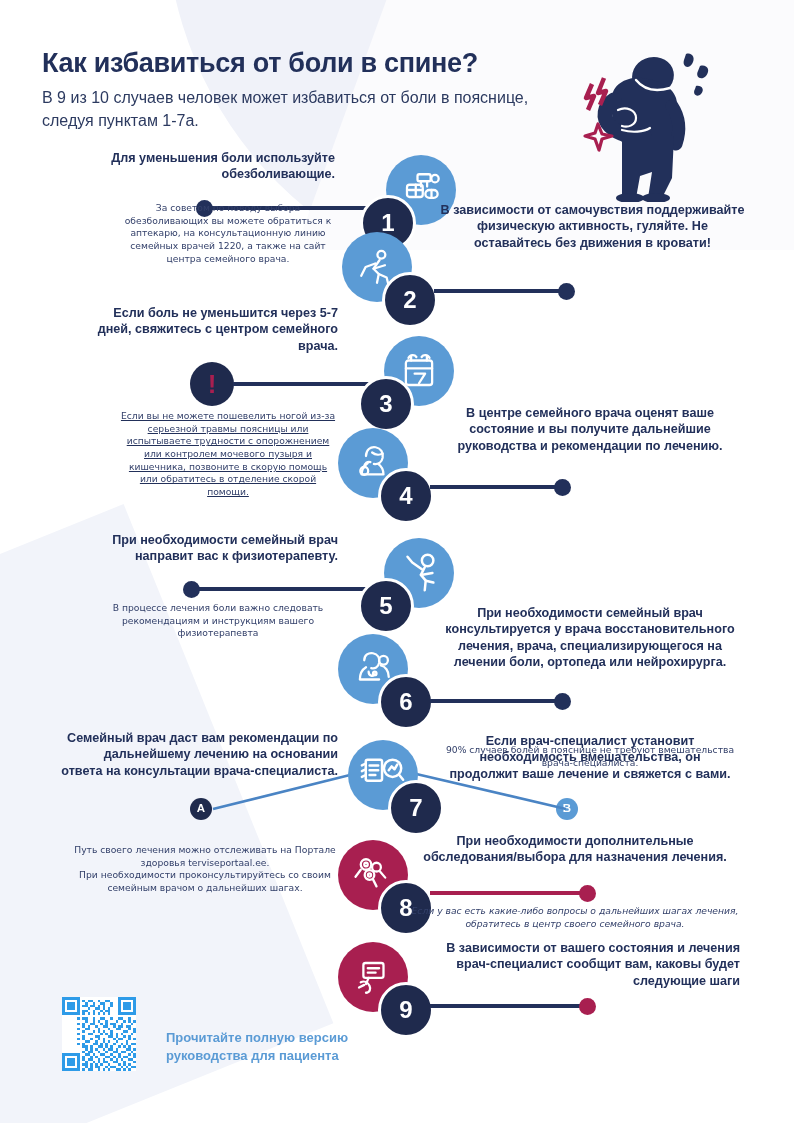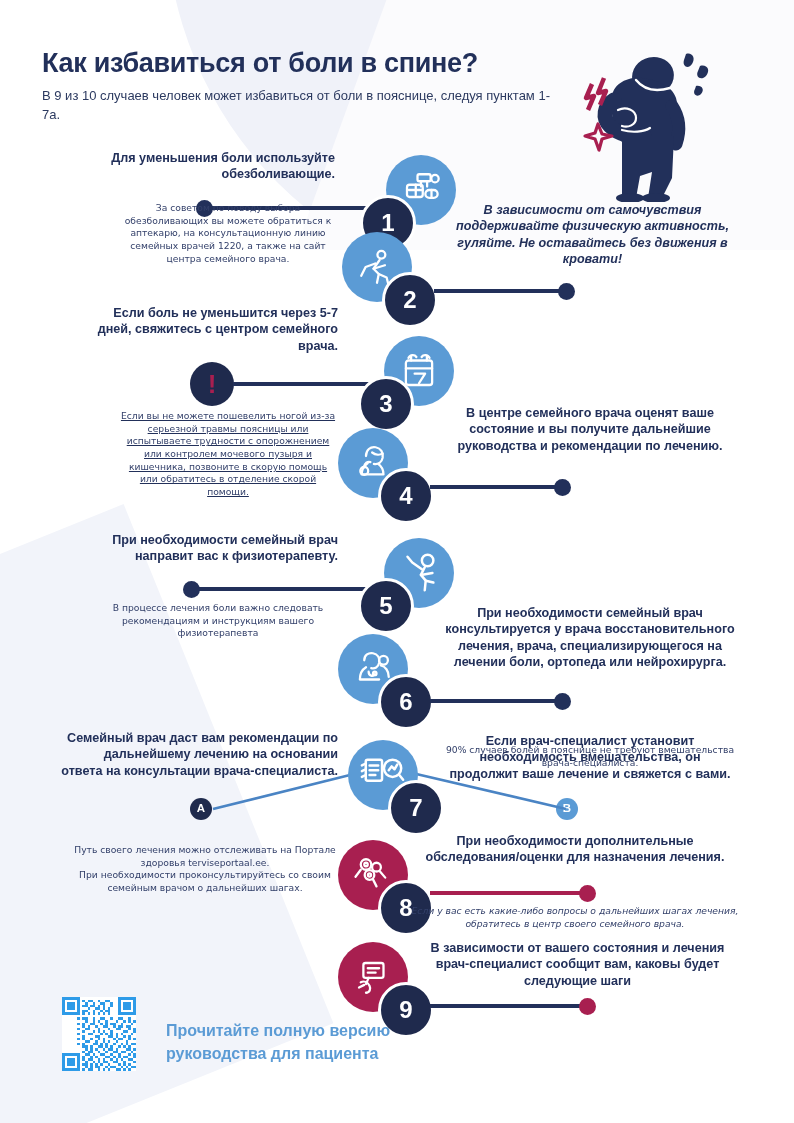--- a/index.html
+++ b/index.html
@@ -44,21 +44,21 @@
   h1.title{
     margin:10px 0 8px 0;
     font-size:27px;
     font-weight:bold;
     letter-spacing:-0.3px;
     color:#22305a;
     line-height:1.15;
   }
   .subtitle{
     margin:0;
-    font-size:13px;
+    font-size:16px;
     line-height:1.42;
     color:#2c3a60;
   }
 
   
   .hero{position:absolute;top:32px;right:24px;width:230px;height:170px;z-index:6;}
 
   
   .flow{position:absolute;top:150px;left:0;width:666px;height:880px;z-index:4;}
 
@@ -128,21 +128,21 @@
   }
   .branch.navy{background:#1f2a4d;}
   .branch.blue{background:#5b9bd5;}
   .diag{position:absolute;overflow:visible;}
 
   
   .footer{position:absolute;bottom:0;left:0;width:794px;height:130px;z-index:5;}
   .qr{position:absolute;left:62px;bottom:52px;width:74px;height:74px;}
   .qr-cap{
     position:absolute;left:166px;bottom:58px;
-    font-size:16px;font-weight:bold;line-height:1.4;color:#5b9bd5;
+    font-size:13px;font-weight:bold;line-height:1.4;color:#5b9bd5;
   }
   .brand{
     position:absolute;right:50px;bottom:62px;
     display:flex;align-items:center;gap:5px;
   }
   .brand-word{
     font-size:22px;font-weight:bold;letter-spacing:-0.6px;color:#22305a;
   }
 </style>
 </head>
@@ -233,21 +233,21 @@
           <svg viewBox="0 0 48 48" fill="none" stroke="#ffffff" stroke-width="2.6" stroke-linecap="round" stroke-linejoin="round">
             <circle cx="29" cy="10" r="4.5"></circle>
             <path d="M27 16 L20 26 L26 32 L24 42"></path>
             <path d="M26 32 L35 36 L37 44"></path>
             <path d="M22 20 L11 24 L6 34"></path>
             <path d="M20 26 L33 22"></path>
           </svg>
         </div>
         <div class="numdisc">2</div>
       </div>
-      <div class="tblock center-al" style="top:52px;left:440px;width:305px;font-style:italic;">
+      <div class="tblock center-al" style="top:52px;left:440px;width:305px;">
         <p class="lead">В зависимости от самочувствия поддерживайте физическую активность, гуляйте. Не оставайтесь без движения в кровати!</p>
       </div>
       <div class="conn" style="top:139px;left:434px;width:130px;"></div>
       <div class="conn-dot" style="top:133px;left:558px;"></div>
     </div>
 
     <div class="step">
       <div class="tblock right-al" style="top:155px;left:80px;width:258px;">
         <p class="lead">Если боль не уменьшится через 5-7 дней, свяжитесь с центром семейного врача.</p>
       </div>
@@ -389,21 +389,21 @@
             <circle cx="28" cy="15" r="5"></circle>
             <circle cx="20" cy="24" r="5.5"></circle>
             <path d="M10 18 L4 26 M32 20 L38 27 M24 29 L28 37"></path>
             <circle cx="16" cy="12" r="2"></circle>
             <circle cx="20" cy="24" r="1.8"></circle>
           </svg>
         </div>
         <div class="numdisc">8</div>
       </div>
       <div class="tblock center-al" style="top:683px;left:420px;width:310px;">
-        <p class="lead">При необходимости дополнительные обследования/оценки для назначения лечения.</p>
+        <p class="lead">При необходимости дополнительные обследования/выбора для назначения лечения.</p>
       </div>
       <div class="conn crimson" style="top:741px;left:430px;width:155px;"></div>
       <div class="conn-dot crimson" style="top:735px;left:579px;"></div>
       <div class="tblock center-al" style="top:755px;left:410px;width:330px;font-style:italic;">
         <p class="note">Если у вас есть какие-либо вопросы о дальнейших шагах лечения, обратитесь в центр своего семейного врача.</p>
       </div>
     </div>
 
     <div class="step">
       <div class="node right" style="top:792px;left:338px;">
@@ -411,21 +411,21 @@
           <svg viewBox="0 0 48 48" fill="none" stroke="#ffffff" stroke-width="2.6" stroke-linecap="round" stroke-linejoin="round">
             <rect x="13" y="8" width="23" height="17" rx="2.5"></rect>
             <path d="M18 14 H31 M18 19 H27"></path>
             <path d="M19 25 L16 32"></path>
             <path d="M10 30 C14 28 18 30 20 34 C22 38 20 42 16 42"></path>
             <path d="M8 36 L14 33"></path>
           </svg>
         </div>
         <div class="numdisc">9</div>
       </div>
-      <div class="tblock center-al" style="top:790px;left:415px;width:325px;">
+      <div class="tblock center-al" style="top:790px;left:415px;width:325px;text-align:right;">
         <p class="lead">В зависимости от вашего состояния и лечения врач-специалист сообщит вам, каковы будет следующие шаги</p>
       </div>
       <div class="conn" style="top:854px;left:430px;width:155px;"></div>
       <div class="conn-dot crimson" style="top:848px;left:579px;"></div>
     </div>
 
   </div>
 
   <div class="footer">
 

